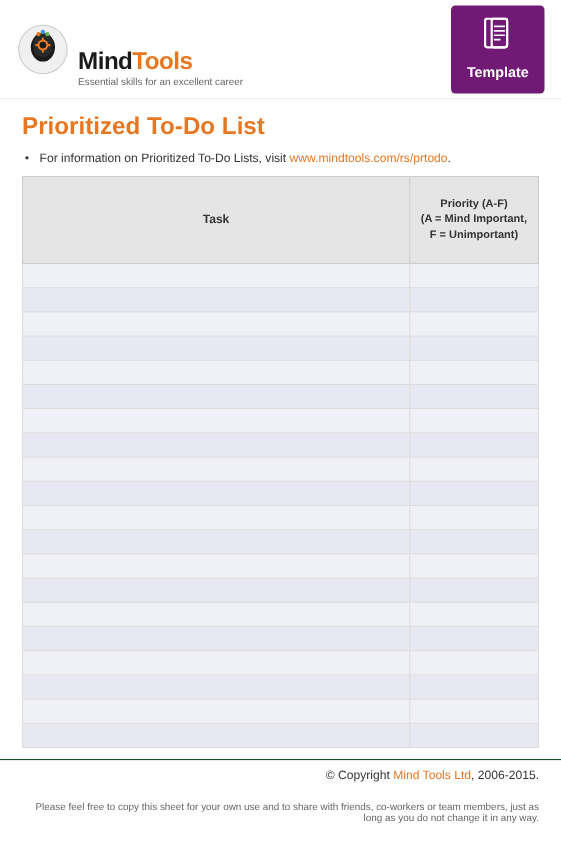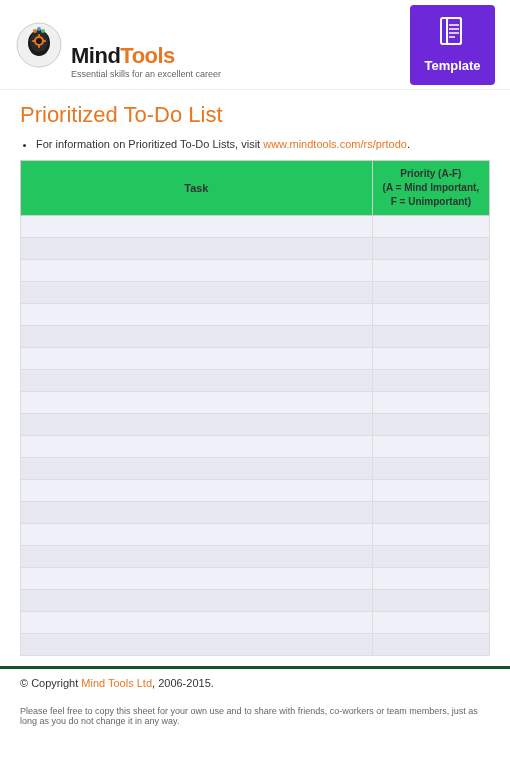--- a/index.html
+++ b/index.html
@@ -42,21 +42,21 @@
       letter-spacing: -0.5px;
     }
     .logo-brand span {
       color: #e87722;
     }
     .logo-tagline {
       font-size: 9px;
       color: #666;
     }
     .template-badge {
-      background: #6d28d9;
+      background: #701a75;
       color: #fff;
       padding: 12px 12px;
       text-align: center;
       border-radius: 4px;
       display: flex;
       flex-direction: column;
       align-items: center;
       gap: 5px;
       min-width: 85px;
       height: 80px;
@@ -70,21 +70,21 @@
       font-size: 13px;
       font-weight: bold;
     }
 
     
     .page-title-section {
       padding: 12px 20px 6px 20px;
     }
     .page-title {
       font-size: 22px;
-      font-weight: normal;
+      font-weight: bold;
       color: #e87722;
     }
 
     
     .description {
       padding: 4px 3px 10px 20px;
       font-size: 11px;
       color: #333;
     }
     .description ul {
@@ -98,24 +98,24 @@
 
     
     .table-container {
       padding: 0 20px;
     }
     table {
       width: 100%;
       border-collapse: collapse;
     }
     thead tr th {
-      background: #22c55e;
+      background: #e5e5e5;
       font-weight: bold;
       font-size: 11px;
-      padding: 6px 8px;
+      padding: 18px 8px;
       border: 1px solid #ccc;
       text-align: center;
       vertical-align: middle;
     }
     th.task-col {
       width: 75%;
       text-align: center;
     }
     th.priority-col {
       width: 25%;
@@ -134,22 +134,22 @@
       width: 75%;
     }
     td.priority-cell {
       width: 25%;
     }
 
     
     .footer {
       margin-top: 10px;
       padding: 8px 20px 6px 20px;
-      text-align: left;
-      border-top: 3px solid #14532d;
+      text-align: right;
+      border-top: 1px solid #14532d;
     }
     .footer-copyright {
       font-size: 11px;
       color: #333;
     }
     .footer-copyright a {
       color: #e87722;
       text-decoration: none;
     }
     .footer-note {

